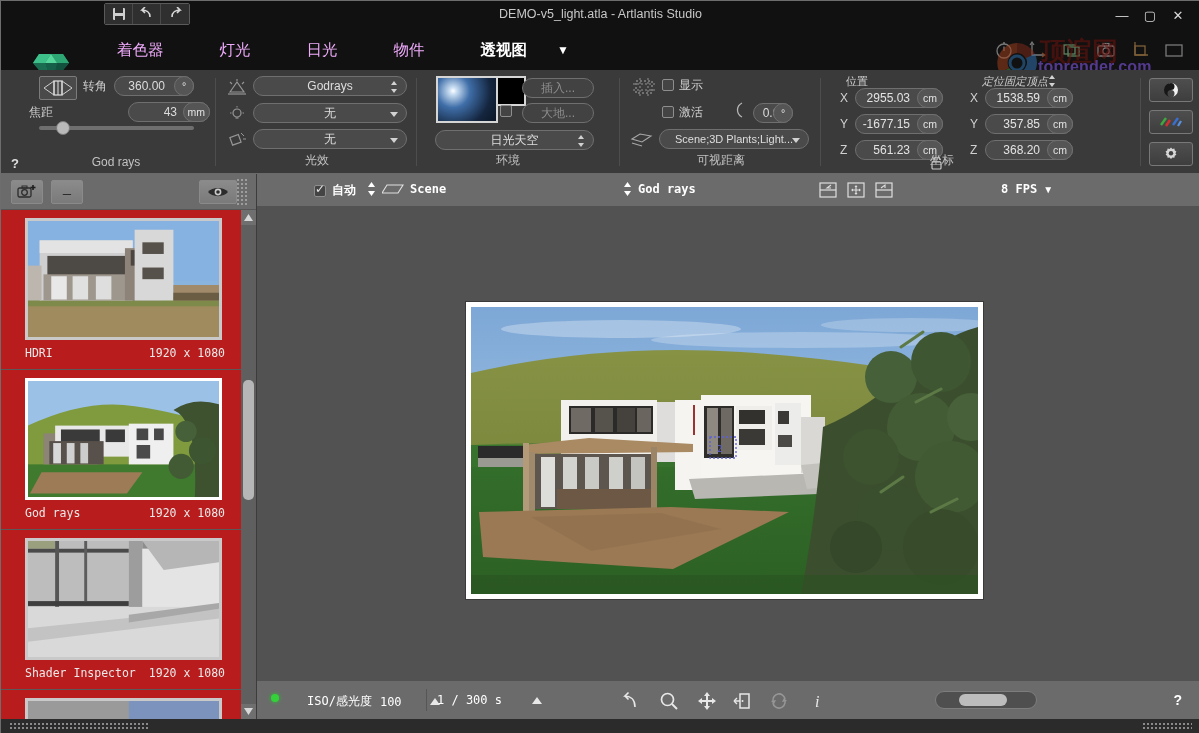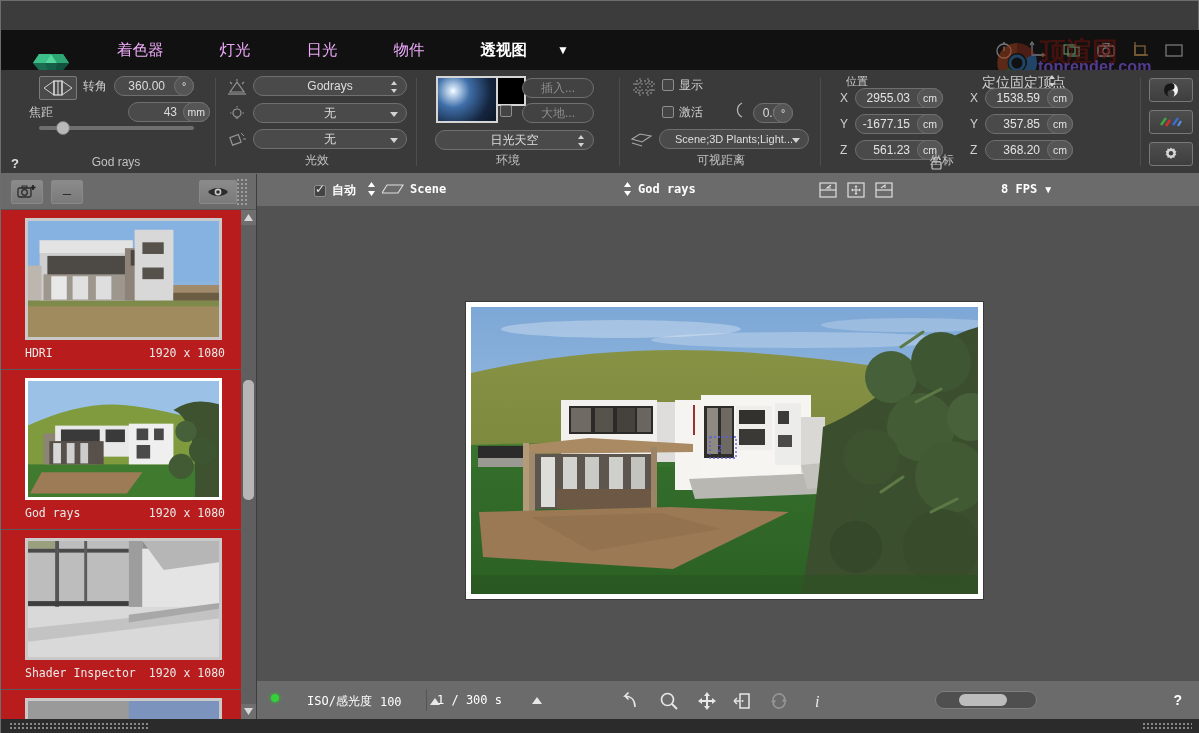--- a/index.html
+++ b/index.html
@@ -335,20 +335,43 @@
     position: absolute; right: 8px; top: 3px; width: 50px; height: 9px;
     background-image: radial-gradient(#8a8a8a 1px, transparent 1px);
     background-size: 4px 4px;
   }
 </style>
 </head>
 <body>
 
 <div class="app">
 
+  <div class="titlebar">
+    <div class="doc-tools">
+      <div class="tbtn">
+        <div class="save-icon"></div>
+      </div>
+      <div class="tbtn">
+        <svg width="16" height="14" viewBox="0 0 16 14">
+          <path d="M11 10 C11 5, 7 3, 3 3 L6 0 L3 3 L6 6" fill="none" stroke="#d8d8d8" stroke-width="1.6"></path>
+        </svg>
+      </div>
+      <div class="tbtn">
+        <svg width="16" height="14" viewBox="0 0 16 14">
+          <path d="M5 10 C5 5, 9 3, 13 3 L10 0 L13 3 L10 6" fill="none" stroke="#d8d8d8" stroke-width="1.6"></path>
+        </svg>
+      </div>
+    </div>
+    <div class="title-text">DEMO-v5_light.atla - Artlantis Studio</div>
+    <div class="wincontrols">
+      <div class="wc">—</div>
+      <div class="wc">▢</div>
+      <div class="wc">✕</div>
+    </div>
+  </div>
 
   <div class="menubar">
     <svg class="logo-diamond" viewBox="0 0 40 36">
       <polygon points="8,4 32,4 38,13 20,34 2,13" fill="#1f7a5a"></polygon>
       <polygon points="8,4 20,4 14,13 2,13" fill="#3ec08a"></polygon>
       <polygon points="20,4 32,4 38,13 26,13" fill="#2ea674"></polygon>
       <polygon points="14,13 26,13 20,34" fill="#16604a"></polygon>
       <polygon points="2,13 14,13 20,34" fill="#1b6d52"></polygon>
       <polygon points="26,13 38,13 20,34" fill="#12513e"></polygon>
       <polygon points="14,13 20,4 26,13" fill="#55d79c"></polygon>
@@ -517,21 +540,21 @@
       <div class="combo" style="position:absolute;left:38px;top:59px;width:150px;font-size:11px;">
         <span>Scene;3D Plants;Light...</span>
         <div class="arr-dn"></div>
       </div>
       <div class="group-label">可视距离</div>
       <div class="group-sep" style="left:199px;"></div>
     </div>
 
     <div class="panel-group" id="g-pos">
       <div class="lbl" style="position:absolute;left:24px;top:4px;font-size:11px;">位置</div>
-      <div class="lbl" style="position:absolute;left:160px;top:4px;font-size:14px;">定位固定顶点</div>
+      <div class="lbl" style="position:absolute;left:160px;top:4px;font-size:11px;font-style:italic;">定位固定顶点</div>
       <svg style="position:absolute;left:226px;top:5px;width:8px;height:12px;" viewBox="0 0 8 12">
         <path d="M4 0 L7 4 L1 4 Z" fill="#d2d2d2"></path>
           <path d="M4 12 L7 8 L1 8 Z" fill="#d2d2d2"></path>
       </svg>
 
       <div class="coordrow" style="left:18px;top:18px;">
         <span class="axis">X</span>
         <div class="coord-field">
           <span>2955.03</span>
           <span class="unit-box">cm</span>

